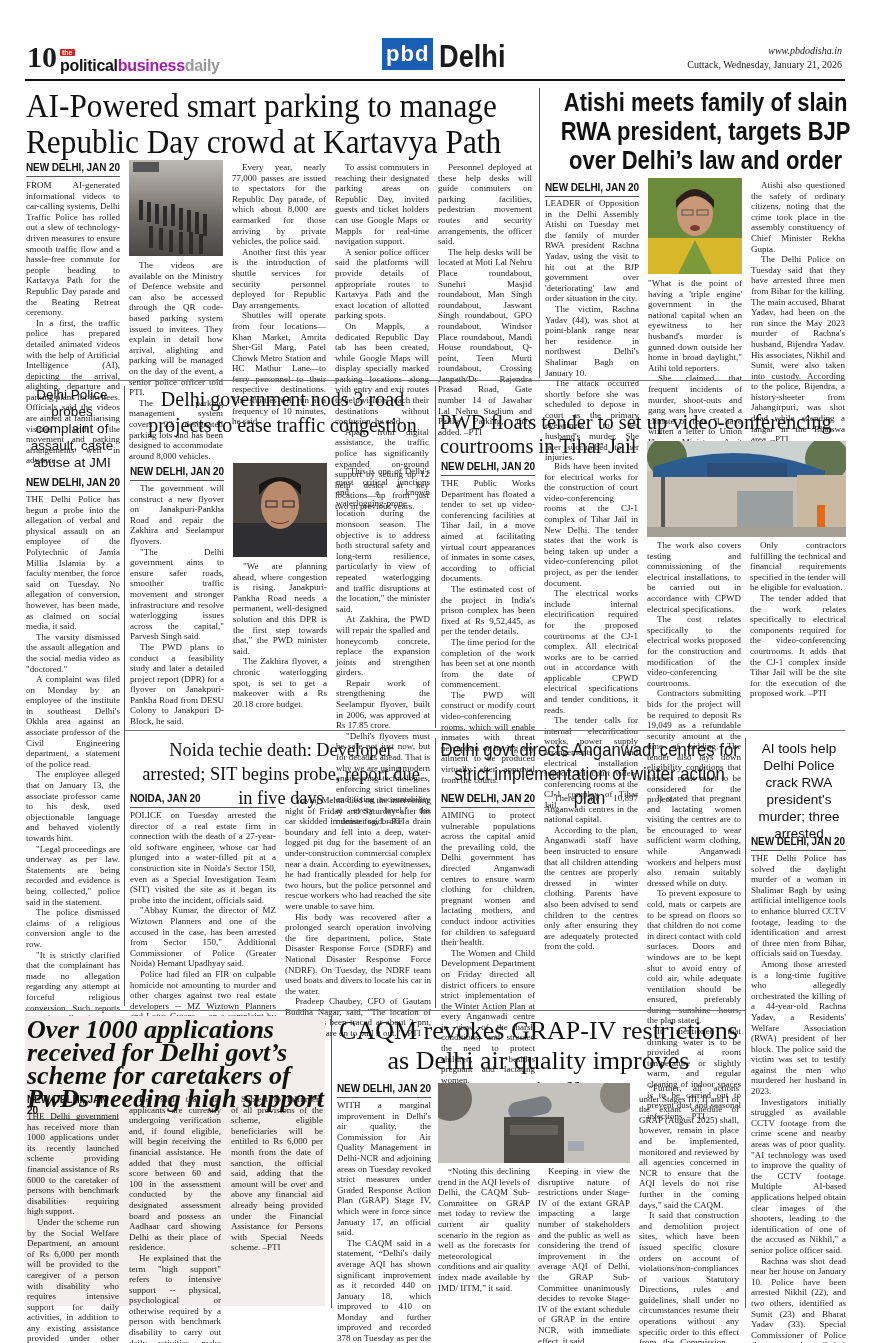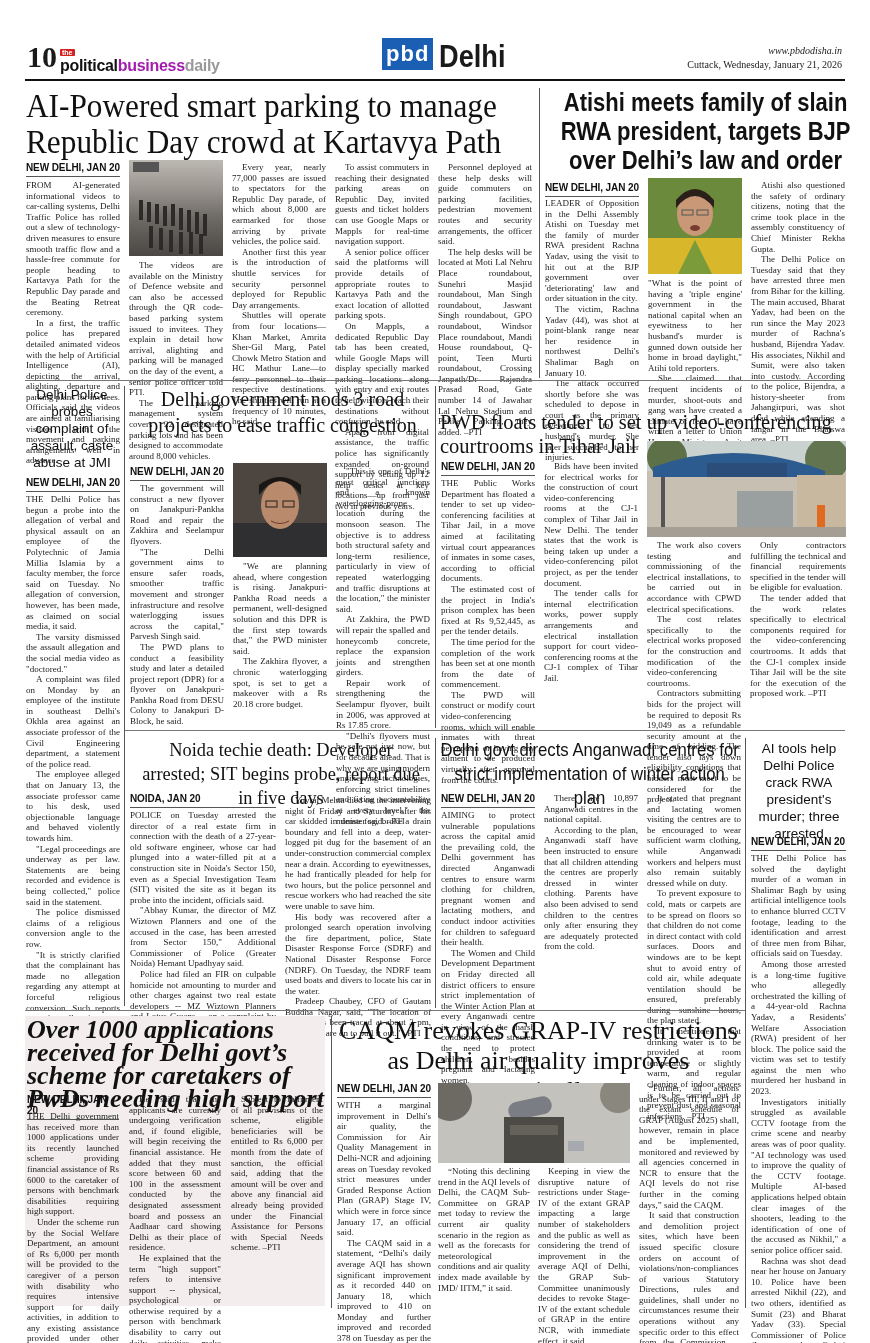--- a/index.html
+++ b/index.html
@@ -188,20 +188,21 @@
     </svg>
 </div>
 <div class="abs body" style="left:441px; top:478px; width:94px;">
   <p class="first">THE Public Works Department has floated a tender to set up video-conferencing facilities at Tihar Jail, in a move aimed at facilitating virtual court appearances of inmates in some cases, according to official documents.</p>
   <p>The estimated cost of the project in India's prison complex has been fixed at Rs 9,52,445, as per the tender details.</p>
   <p>The time period for the completion of the work has been set at one month from the date of commencement.</p>
   <p>The PWD will construct or modify court video-conferencing rooms, which will enable inmates with threat perception or having any ailment to be produced virtually after approval from the courts.</p>
 </div>
 <div class="abs body" style="left:544px; top:461px; width:94px;">
   <p>Bids have been invited for electrical works for the construction of court video-conferencing rooms at the CJ-1 complex of Tihar Jail in New Delhi. The tender states that the work is being taken up under a video-conferencing pilot project, as per the tender document.</p>
+  <p>The electrical works include internal electrification required for the proposed courtrooms at the CJ-1 complex. All electrical works are to be carried out in accordance with applicable CPWD electrical specifications and tender conditions, it reads.</p>
   <p>The tender calls for internal electrification works, power supply arrangements and electrical installation support for court video-conferencing rooms at the CJ-1 complex of Tihar Jail.</p>
 </div>
 <div class="abs body" style="left:647px; top:540px; width:94px;">
   <p>The work also covers testing and commissioning of the electrical installations, to be carried out in accordance with CPWD electrical specifications.</p>
   <p>The cost relates specifically to the electrical works proposed for the construction and modification of the video-conferencing courtrooms.</p>
   <p>Contractors submitting bids for the project will be required to deposit Rs 19,049 as a refundable security amount at the time of bidding. The tender also lays down eligibility conditions that bidders must meet to be considered for the project.</p>
 </div>
 <div class="abs body" style="left:750px; top:540px; width:96px;">
   <p>Only contractors fulfilling the technical and financial requirements specified in the tender will be eligible for evaluation.</p>
   <p>The tender added that the work relates specifically to electrical components required for the video-conferencing courtrooms. It adds that the CJ-1 complex inside Tihar Jail will be the site for the execution of the proposed work. –PTI</p>

